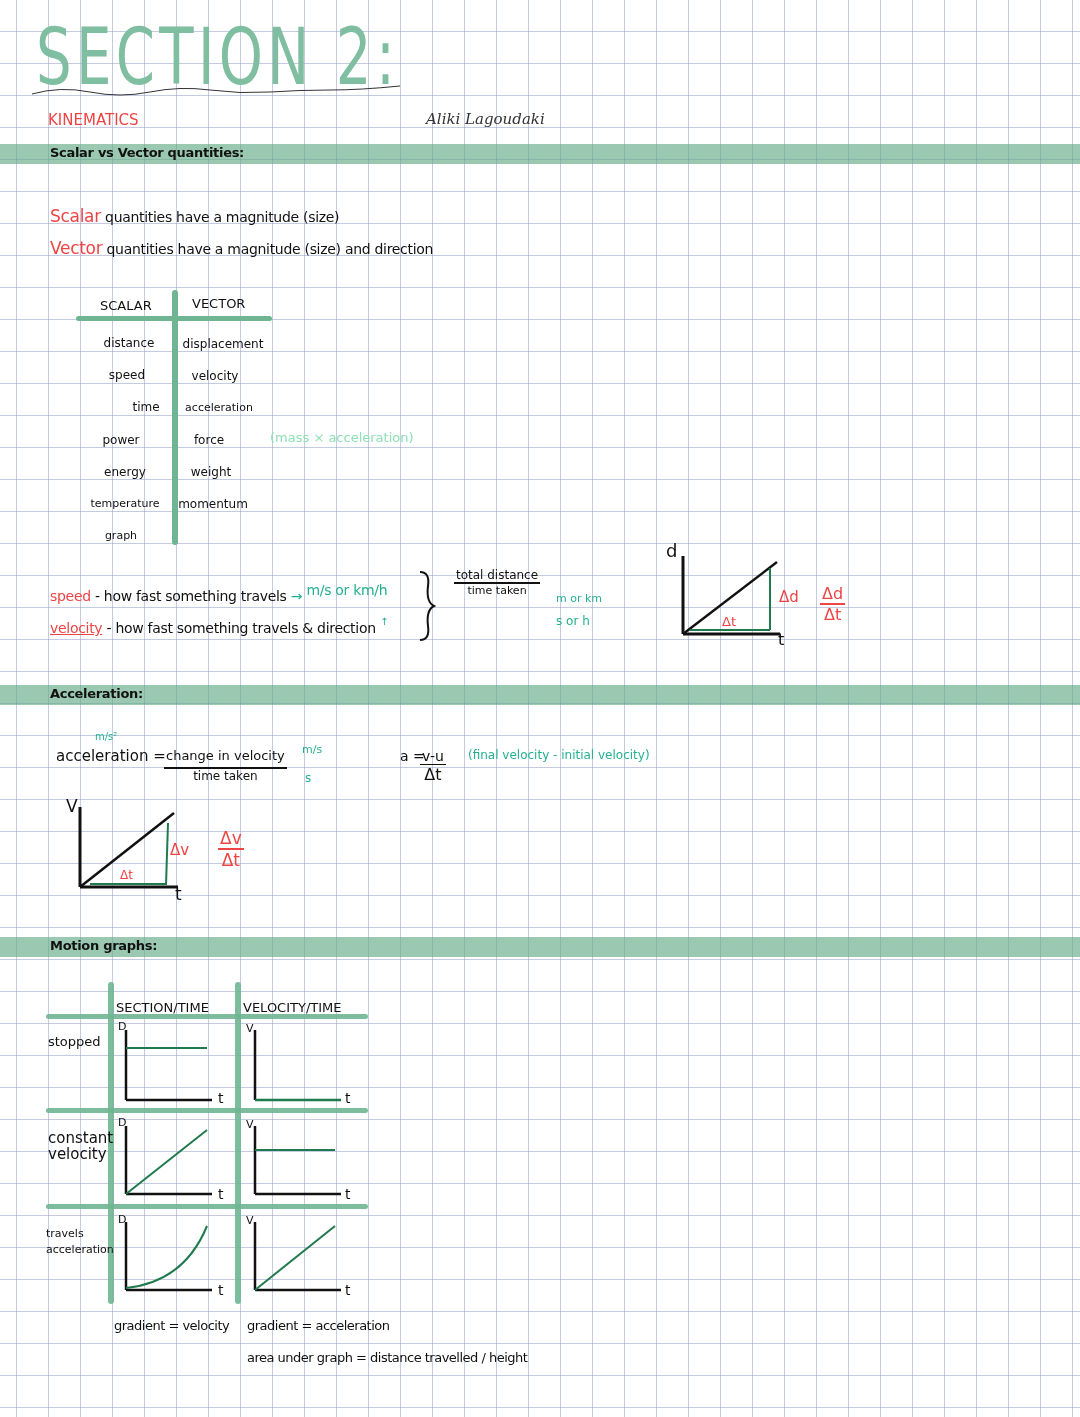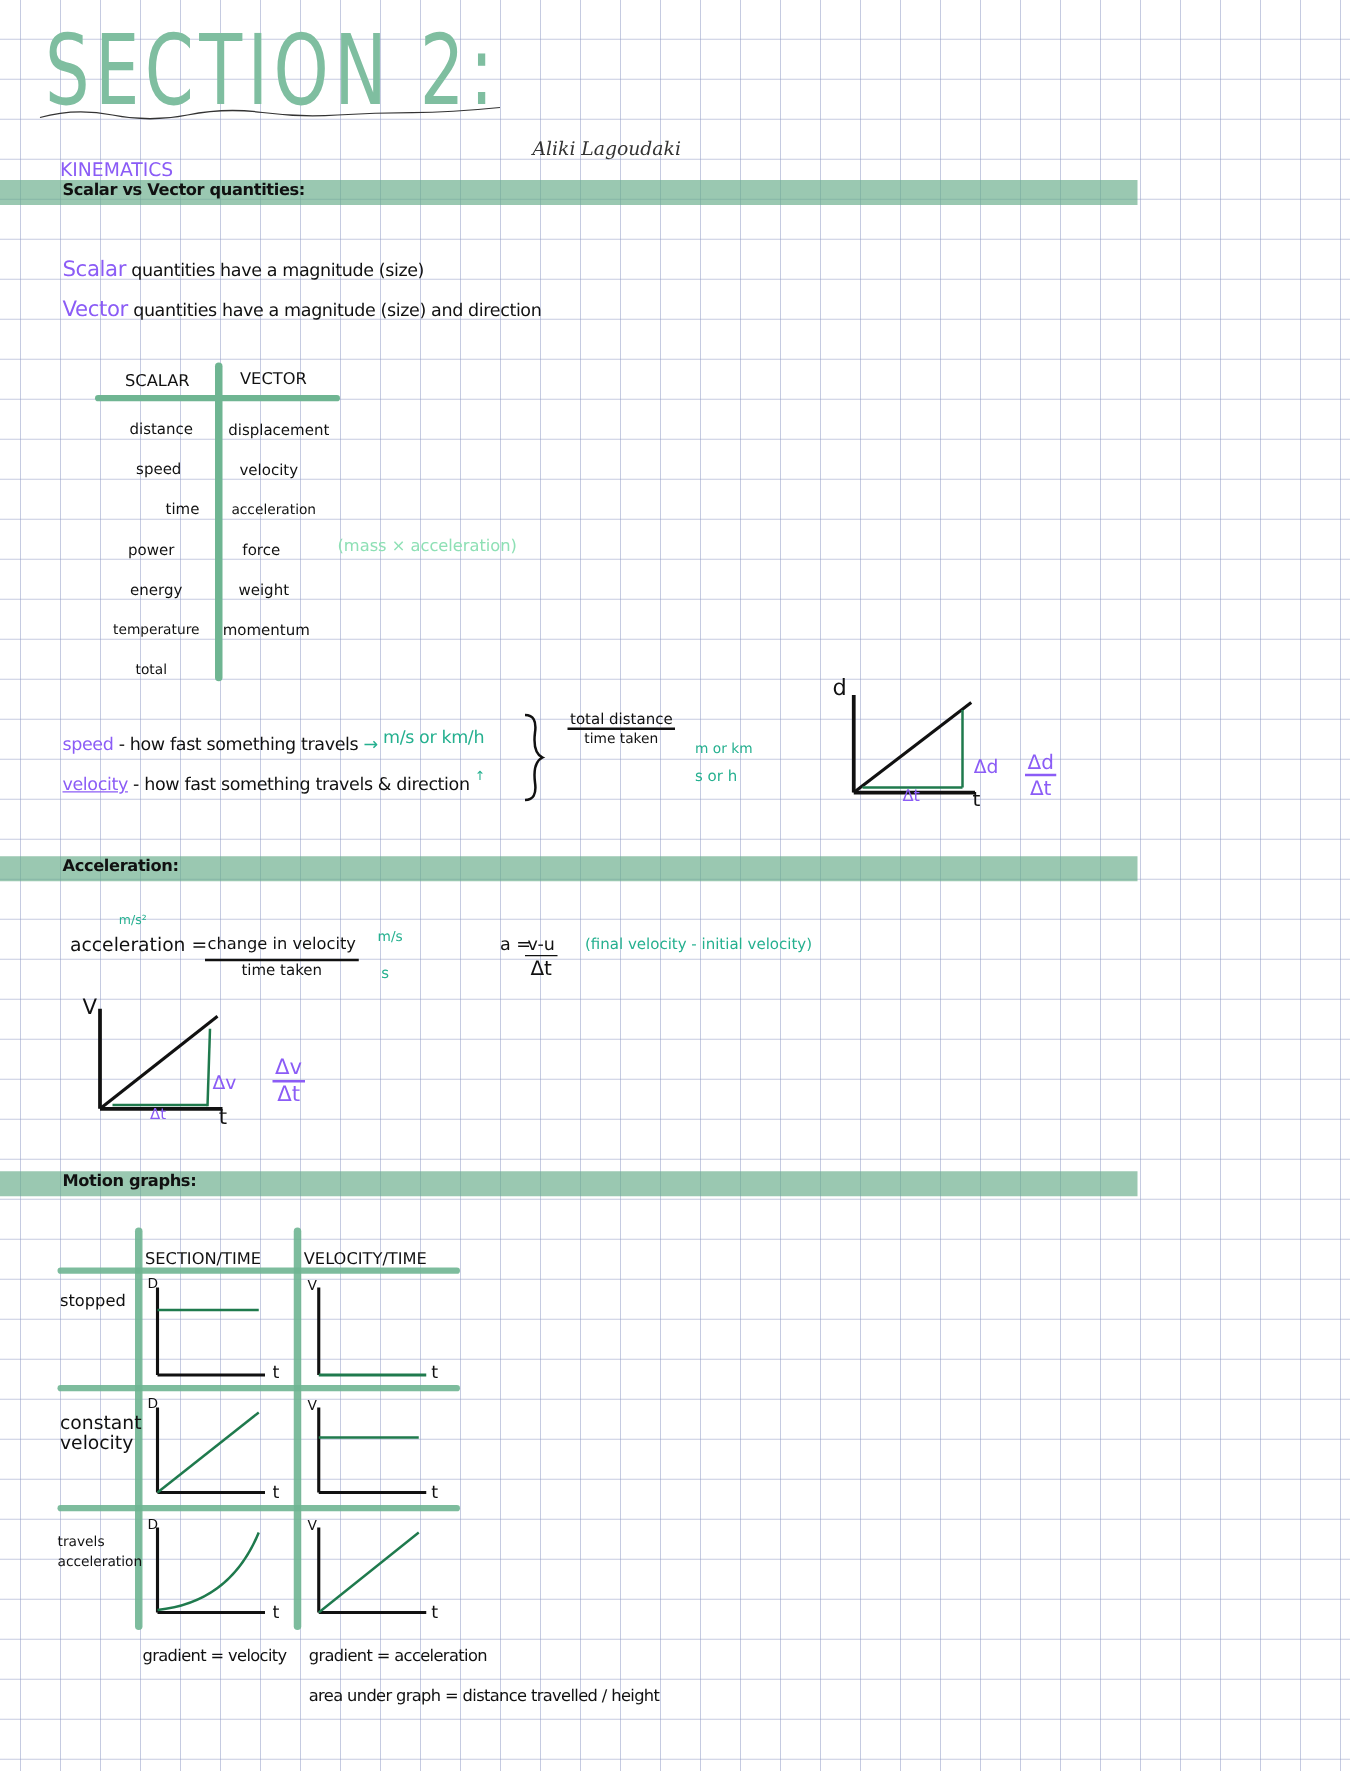--- a/index.html
+++ b/index.html
@@ -8,23 +8,23 @@
       background-color:#ffffff;
       background-image:
         linear-gradient(to right, rgba(150,160,200,0.55) 1px, transparent 1px),
         linear-gradient(to bottom, rgba(150,160,200,0.55) 1px, transparent 1px);
       background-size:32px 32px;
       background-position:16px -1px;
       font-family:"DejaVu Sans", sans-serif;
       color:#111;
     }
     .abs { position:absolute; white-space:nowrap; }
-    .band { position:absolute; left:0; width:910px; height:20px; background:rgba(100,170,135,0.65); }
+    .band { position:absolute; left:0; width:1080px; height:20px; background:rgba(100,170,135,0.65); }
     .band-label { position:absolute; left:50px; top:1px; font-size:13px; color:#111; font-weight:bold; letter-spacing:-0.3px; }
-    .green { color:#8b5cf6;margin-top:16px; }
+    .green { color:#ef4444; }
     .teal { color:#25b08f; }
     .lightgreen { color:#8ee0b5; }
     .title { font-family:"DejaVu Sans", sans-serif; font-size:78px; color:#7fbea0; letter-spacing:6px; transform:scaleX(0.72); transform-origin:left top; font-weight:normal; }
     .sig { font-family:"DejaVu Serif", serif; font-style:italic; font-size:15px; color:#333; }
     .hand { font-size:13px; letter-spacing:-0.3px; }
     .tbl-head { font-size:13px; }
     .tbl-cell { font-size:12px; text-align:center; width:90px; }
     .frac { display:inline-block; text-align:center; vertical-align:middle; }
     .frac .num { display:block; border-bottom:2px solid currentColor; padding:0 2px; }
     .frac .den { display:block; }
@@ -58,21 +58,21 @@
   <div style="position:absolute;left:96px;top:0;width:6px;height:255px;background:#6fb592;border-radius:3px;"></div>
   <div class="abs tbl-head" style="left:24px;top:8px;">SCALAR</div>
   <div class="abs tbl-head" style="left:116px;top:6px;">VECTOR</div>
 
   <div class="abs tbl-cell" style="left:8px;top:46px;">distance</div>
   <div class="abs tbl-cell" style="left:6px;top:78px;">speed</div>
   <div class="abs tbl-cell" style="left:4px;top:110px;padding-left:21px;">time</div>
   <div class="abs tbl-cell" style="left:0px;top:143px;">power</div>
   <div class="abs tbl-cell" style="left:4px;top:175px;">energy</div>
   <div class="abs tbl-cell" style="left:4px;top:207px;font-size:11px;">temperature</div>
-  <div class="abs tbl-cell" style="left:0px;top:239px;font-size:11px;">total</div>
+  <div class="abs tbl-cell" style="left:0px;top:239px;font-size:11px;">graph</div>
 
   <div class="abs tbl-cell" style="left:102px;top:47px;">displacement</div>
   <div class="abs tbl-cell" style="left:94px;top:79px;">velocity</div>
   <div class="abs tbl-cell" style="left:98px;top:111px;font-size:11px;">acceleration</div>
   <div class="abs tbl-cell" style="left:88px;top:143px;">force</div>
   <div class="abs tbl-cell" style="left:90px;top:175px;">weight</div>
   <div class="abs tbl-cell" style="left:92px;top:207px;">momentum</div>
 </div>
 <div class="abs lightgreen" style="left:270px;top:430px;font-size:13px;">(mass × acceleration)</div>
 

